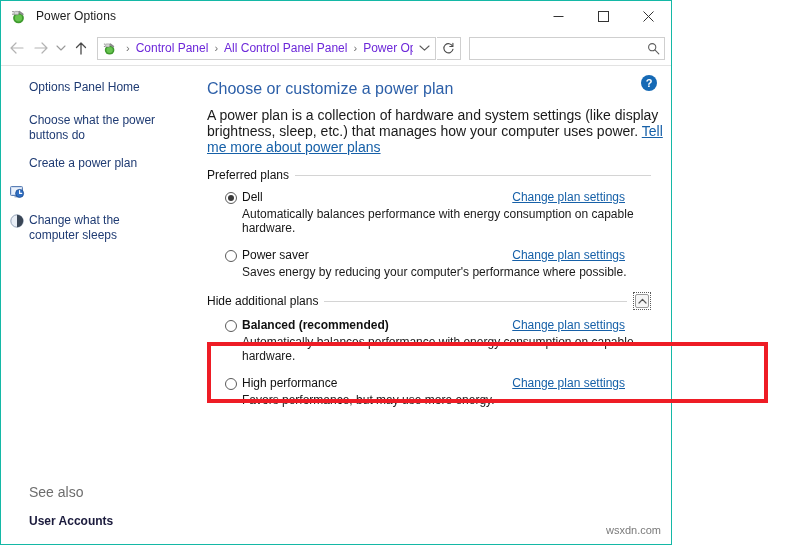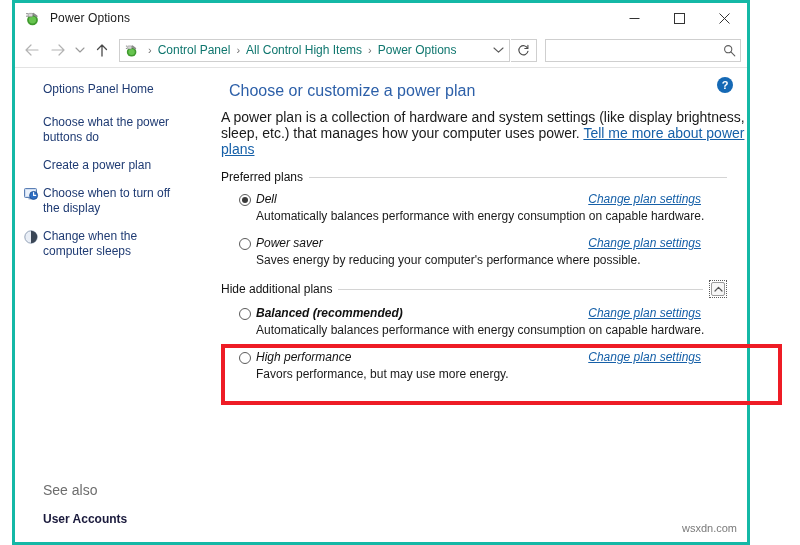--- a/index.html
+++ b/index.html
@@ -12,24 +12,24 @@
     background: #ffffff;
     font-family: "Liberation Sans", sans-serif;
     font-size: 12px;
     color: #000000;
     overflow: hidden;
     position: relative;
   }
 
   .window {
     position: absolute;
-    left: 12px; top: 0;
-    width: 738px; height: 545px;
-    box-sizing: border-box;
-    border: 3px solid #14b8a6;
+    left: 0; top: 0;
+    width: 672px; height: 545px;
+    box-sizing: border-box;
+    border: 1px solid #14b8a6;
     background: #ffffff;
     display: flex;
     flex-direction: column;
   }
 
   
   .titlebar {
     height: 30px;
     flex: 0 0 30px;
     display: flex;
@@ -100,21 +100,21 @@
   }
   .crumbs {
     display: flex;
     align-items: center;
     flex: 1 1 auto;
     overflow: hidden;
     white-space: nowrap;
   }
   .crumb {
     font-size: 12px;
-    color: #0f766e;
+    color: #6d28d9;
     padding: 0 2px;
   }
   .crumb-sep {
     color: #6f6f6f;
     font-size: 11px;
     padding: 0 4px;
     line-height: 1;
   }
   .addr-dropdown {
     width: 22px; height: 21px;
@@ -238,21 +238,21 @@
     font-size: 11px;
     font-weight: bold;
     display: flex;
     align-items: center;
     justify-content: center;
     line-height: 1;
   }
   .page-title {
     font-size: 16px;
     color: #2c5fa8;
-    margin: 0 0 9px 8px;
+    margin: 0 0 9px 0;
     font-weight: normal;
   }
   .intro {
     font-size: 14px;
     color: #1a1a1a;
     line-height: 16px;
     max-width: 545px;
     margin-bottom: 13px;
   }
   .intro a {
@@ -299,21 +299,20 @@
   }
 
   .plan {
     position: relative;
     padding-left: 18px;
     margin-bottom: 13px;
   }
   .plan-row {
     display: flex;
     align-items: flex-end;
-    font-style: italic;
   }
   .radio {
     width: 12px; height: 12px;
     border: 1px solid #5b5b5b;
     border-radius: 50%;
     box-sizing: border-box;
     flex: 0 0 12px;
     margin-top: 1px;
     margin-right: 5px;
     background: #fff;
@@ -440,21 +439,21 @@
           <rect x="8" y="3" width="5.6" height="1.9" rx="1" fill="#8c8c8c" transform="rotate(35 8 3)"></rect>
           <rect x="3.6" y="3.9" width="4.2" height="3.1" rx="1" fill="#d6d6d6" stroke="#7a7a7a" stroke-width=".5"></rect>
           <rect x="1.9" y="3.6" width="1.4" height="1" fill="#8a8a8a"></rect>
           <rect x="1.9" y="5.9" width="1.4" height="1" fill="#8a8a8a"></rect>
         </svg>
       </div>
       <div class="crumbs">
         <span class="crumb-sep">›</span>
         <span class="crumb">Control Panel</span>
         <span class="crumb-sep">›</span>
-        <span class="crumb">All Control High Items</span>
+        <span class="crumb">All Control Panel Panel</span>
         <span class="crumb-sep">›</span>
         <span class="crumb">Power Options</span>
       </div>
       <div class="addr-dropdown">
         <svg width="11" height="8" viewBox="0 0 11 8">
             <path d="M1 2 L5.5 6.2 L10 2" fill="none" stroke="currentColor" stroke-width="1.1" stroke-linecap="round" stroke-linejoin="round"></path>
           </svg>
       </div>
     </div>
 
@@ -498,31 +497,30 @@
       <div class="side-link">
         <span class="sl-icon">
           <svg viewBox="0 0 16 16" width="16" height="16">
             <rect x="1.5" y="2.5" width="12" height="9" rx="1" fill="#c9d9ef" stroke="#5b7fb5" stroke-width="1"></rect>
             <rect x="2.8" y="3.8" width="9.4" height="6.4" fill="#eaf1fb"></rect>
             <rect x="5.5" y="11.8" width="5" height="1.6" fill="#8fa6c6"></rect>
             <circle cx="10.6" cy="9.4" r="4" fill="#2f6fc4" stroke="#1d4c90" stroke-width=".8"></circle>
             <path d="M10.6 6.6 V9.4 H12.7" fill="none" stroke="#ffffff" stroke-width="1.1" stroke-linecap="round"></path>
           </svg>
         </span>
-        <span class="sl-text">Choose when to turn off the display</span>
       </div>
 
       <div class="side-link">
         <span class="sl-icon">
           <svg viewBox="0 0 16 16" width="16" height="16">
             <circle cx="8" cy="8" r="6.2" fill="#e9eef6" stroke="#7d8fa8" stroke-width=".8"></circle>
             <path d="M8 1.8 A6.2 6.2 0 0 1 8 14.2 Z" fill="#3a4656"></path>
           </svg>
         </span>
-        <span class="sl-text">Change when the computer sleeps</span>
+        <span class="sl-text">Change what the computer sleeps</span>
       </div>
 
       <div class="see-also">
         <div class="see-also-title">See also</div>
         <div class="see-also-link">User Accounts</div>
       </div>
     </div>
 
     <div class="content">
 

